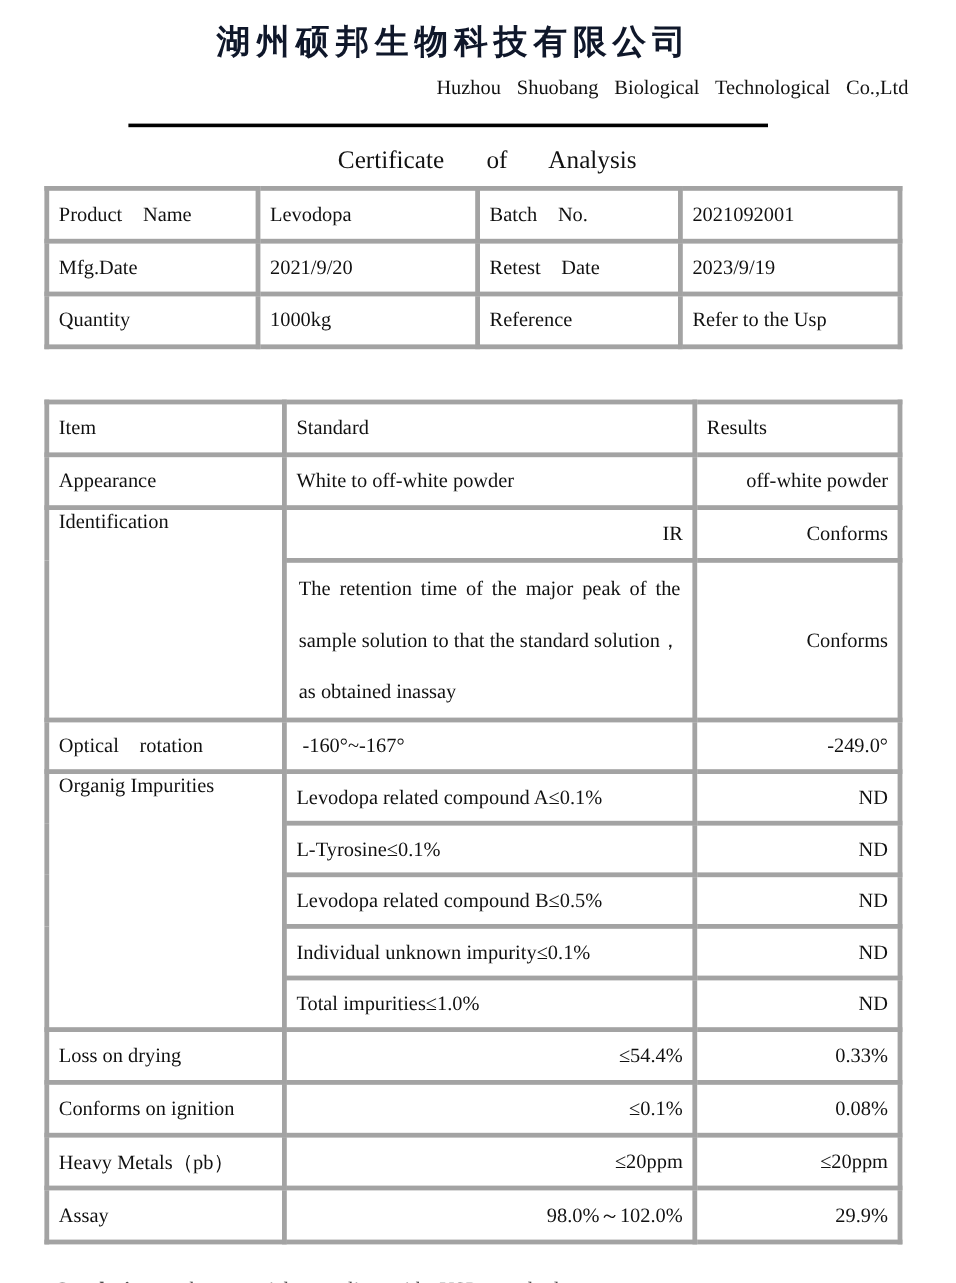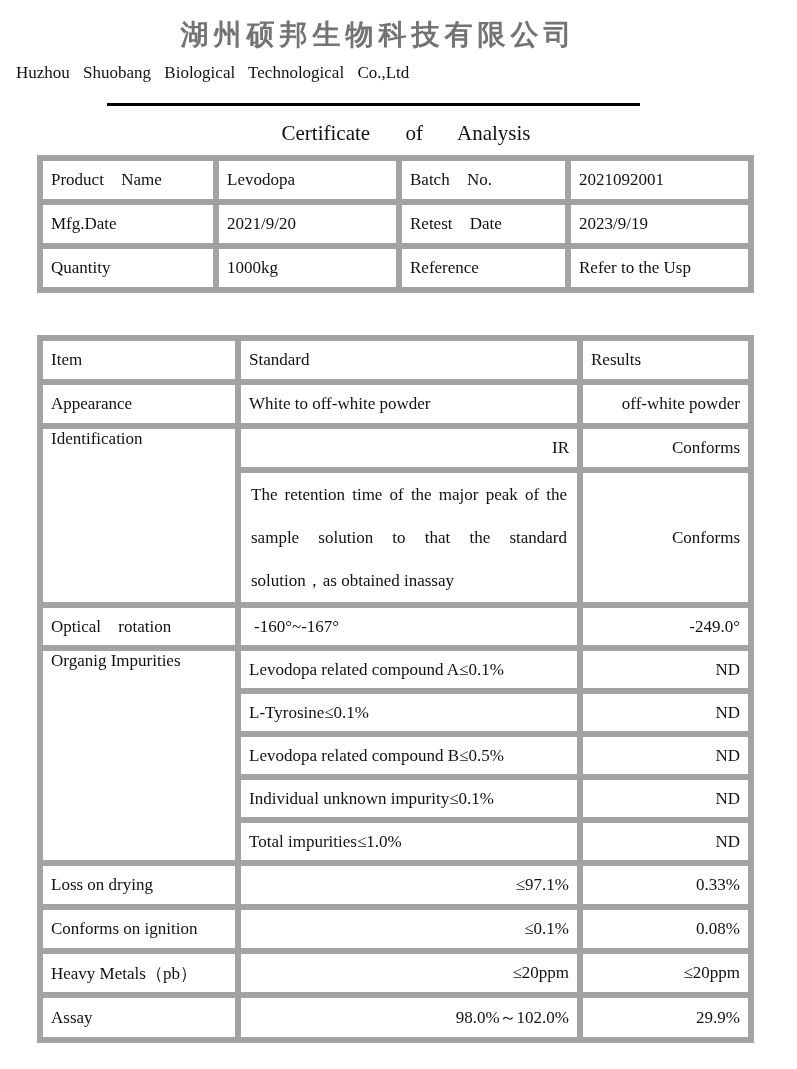--- a/index.html
+++ b/index.html
@@ -16,21 +16,21 @@
   .company-zh {
     text-align: center;
     font-size: 28px;
     font-weight: bold;
     letter-spacing: 5px;
     color: #c00000;
     font-family: "Liberation Serif", "DejaVu Sans", serif;
     margin-right: 40px;
   }
   .company-en {
-    text-align: left;
+    text-align: right;
     font-size: 17px;
     word-spacing: 9px;
     margin-top: 9px;
     margin-right: 40px;
     padding-left: 16px;
   }
   .rule {
     height: 3px;
     background: #000000;
     width: 533px;
@@ -46,21 +46,21 @@
   }
 
   
   table {
     border-collapse: collapse;
     table-layout: fixed;
     margin-left: 37px;
     font-size: 17px;
   }
   td {
-    border: 6px solid #a3a3a3;
+    border: 4px solid #a3a3a3;
     padding: 0 8px;
     overflow: hidden;
   }
   .info-table { margin-top: 9px; }
   .info-table td { height: 44px; }
 
   .results-table { margin-top: 42px; }
 
   .ws-wide { word-spacing: 13px; }
   .v-top { vertical-align: top; }
@@ -83,21 +83,21 @@
     font-size: 17px;
   }
   .conclusion .label { font-weight: bold; }
   .conclusion .text { word-spacing: 7px; margin-left: 10px; }
 </style>
 </head>
 <body>
 
 <div class="page">
 
-  <div class="company-zh" style="color: #737373;">湖州硕邦生物科技有限公司</div>
+  <div class="company-zh" style="color: #0f172a;">湖州硕邦生物科技有限公司</div>
   <div class="company-en">Huzhou Shuobang Biological Technological Co.,Ltd</div>
   <div class="rule"></div>
   <div class="doc-title">Certificate of Analysis</div>
 
   <table class="info-table">
     <colgroup>
         <col style="width:176px">
         <col style="width:183px">
         <col style="width:169px">
         <col style="width:183px">
@@ -177,21 +177,21 @@
       <td>Individual unknown impurity≤0.1%</td>
       <td class="center">ND</td>
     </tr>
     <tr class="r-h43">
       <td>Total impurities≤1.0%</td>
       <td class="center">ND</td>
     </tr>
 
     <tr class="r-h44">
       <td>Loss on drying</td>
-      <td class="center">≤97.1%</td>
+      <td class="center">≤54.4%</td>
       <td class="center">0.33%</td>
     </tr>
     <tr class="r-h44">
       <td>Conforms on ignition</td>
       <td class="center">≤0.1%</td>
       <td class="center">0.08%</td>
     </tr>
     <tr class="r-h44">
       <td>Heavy Metals（pb）</td>
       <td class="center">≤20ppm</td>

